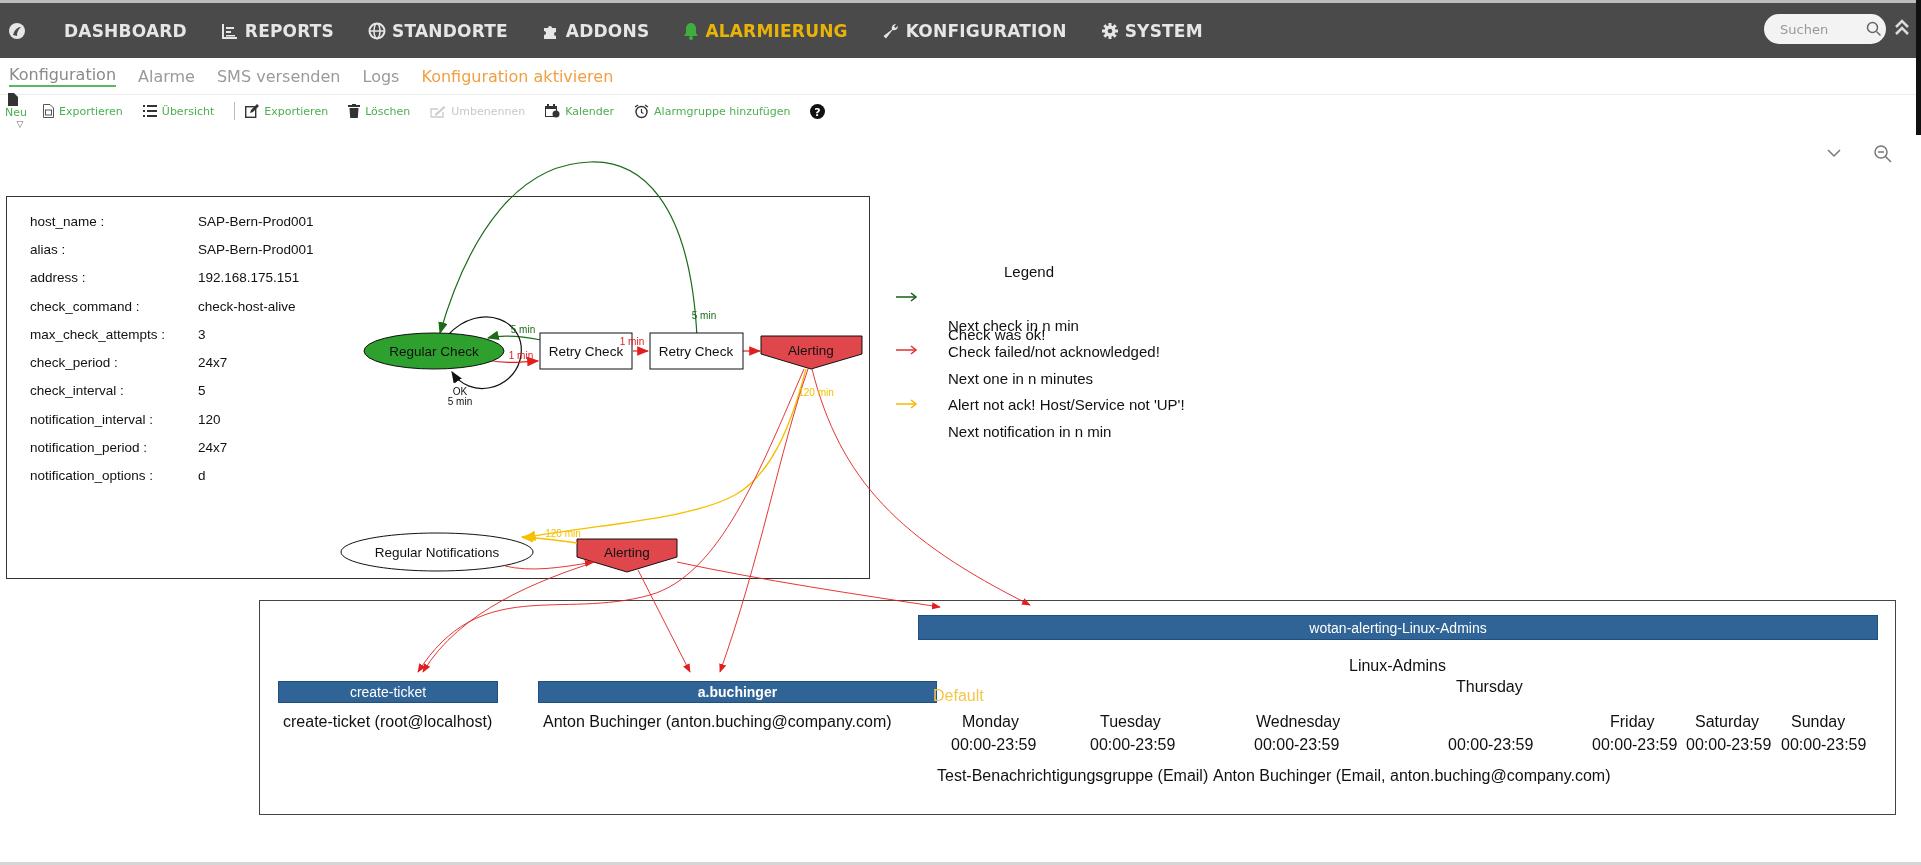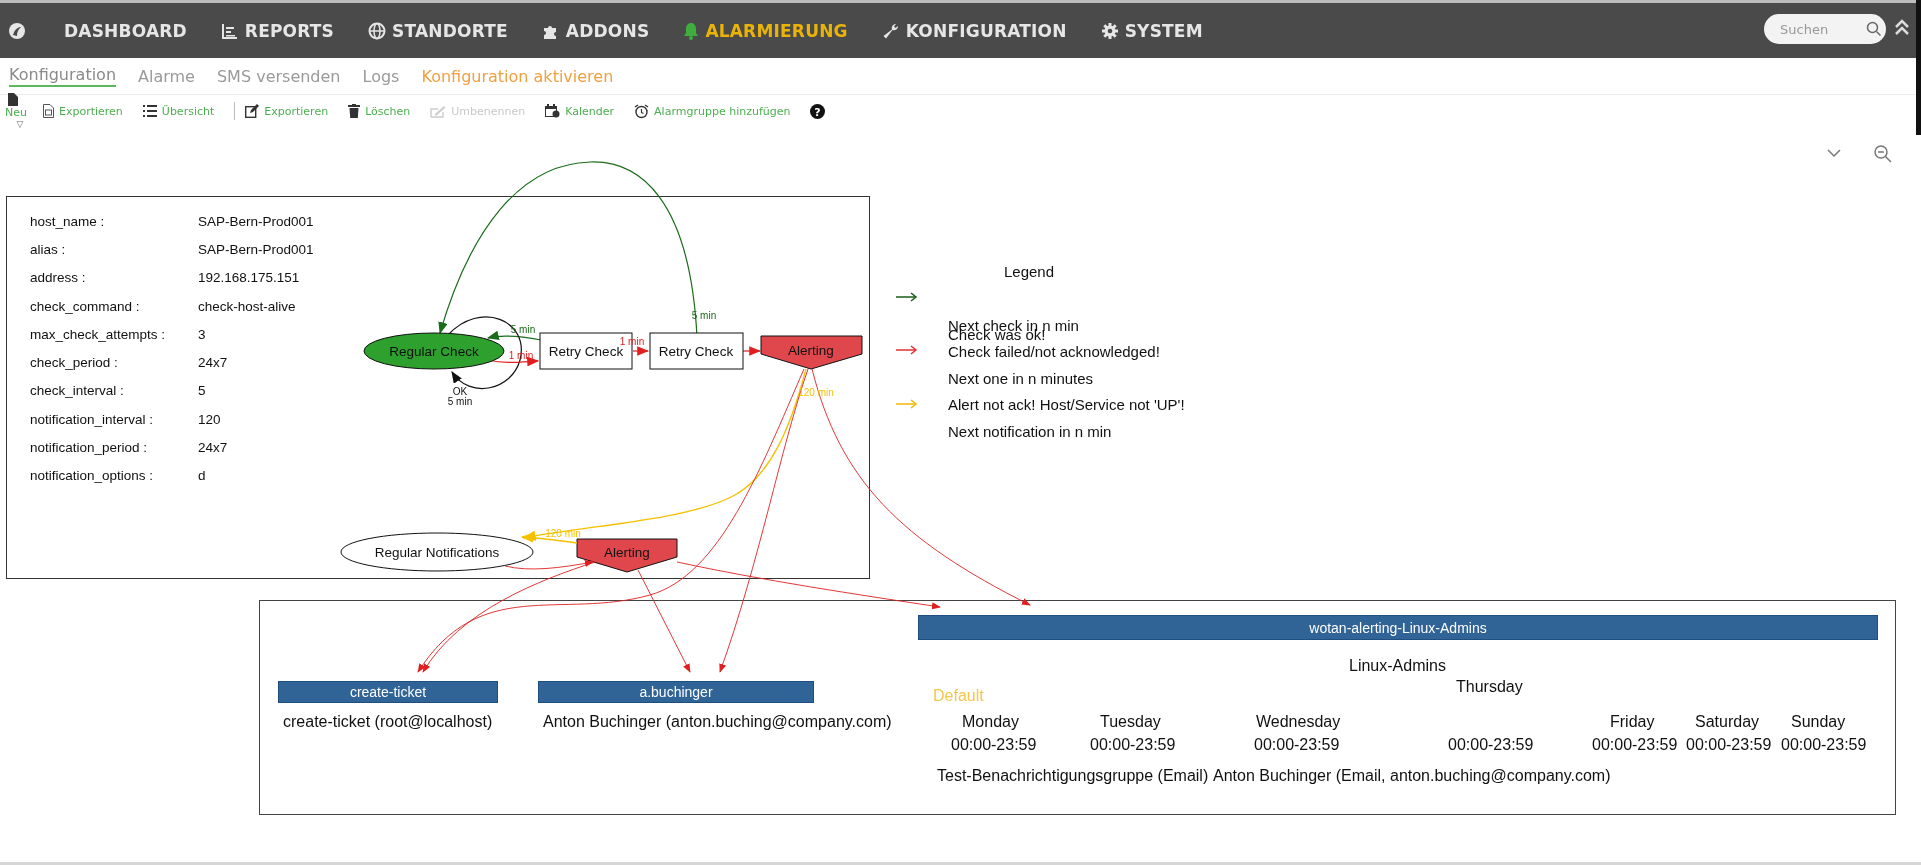--- a/index.html
+++ b/index.html
@@ -270,21 +270,21 @@
       <line x1="0" y1="5" x2="19" y2="5" stroke="#f5b800" stroke-width="1.5"></line>
       <path d="M15 1l5 4-5 4" stroke="#f5b800" stroke-width="1.5" fill="none"></path>
     </svg>
   <div class="legend" style="left:948px;top:396px;">Alert not ack! Host/Service not 'UP'!</div>
   <div class="legend" style="left:948px;top:423px;">Next notification in n min</div>
 </div>
 
 <div class="bottombox"></div>
 <div class="bluehdr" style="left:278px;top:681px;width:220px;">create-ticket</div>
 <div class="txt" style="left:283px;top:713px;">create-ticket (root@localhost)</div>
-<div class="bluehdr" style="left:538px;top:681px;width:276px;">a.buchinger</div>
+<div class="bluehdr" style="left:538px;top:681px;width:399px;font-weight:bold;">a.buchinger</div>
 <div class="txt" style="left:543px;top:713px;">Anton Buchinger (anton.buching@company.com)</div>
 
 <div class="bluehdr" style="left:918px;top:615px;width:960px;height:25px;">wotan-alerting-Linux-Admins</div>
 <div class="txt" style="left:1349px;top:657px;">Linux-Admins</div>
 <div class="txt" style="left:933px;top:687px;color:#f5c64a;">Default</div>
 
 <div>
   <div class="txt" style="left:962px;top:713px;">Monday</div>
   <div class="txt" style="left:951px;top:736px;">00:00-23:59</div>
   <div class="txt" style="left:1100px;top:713px;">Tuesday</div>

